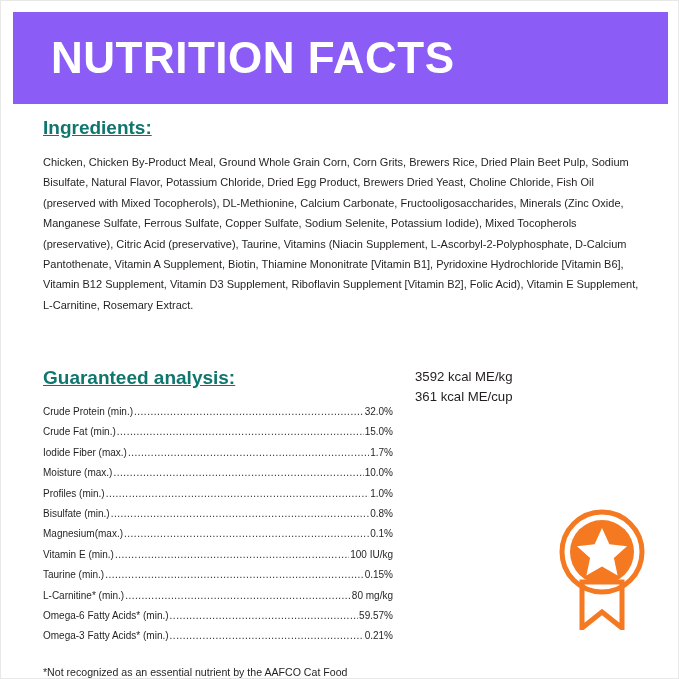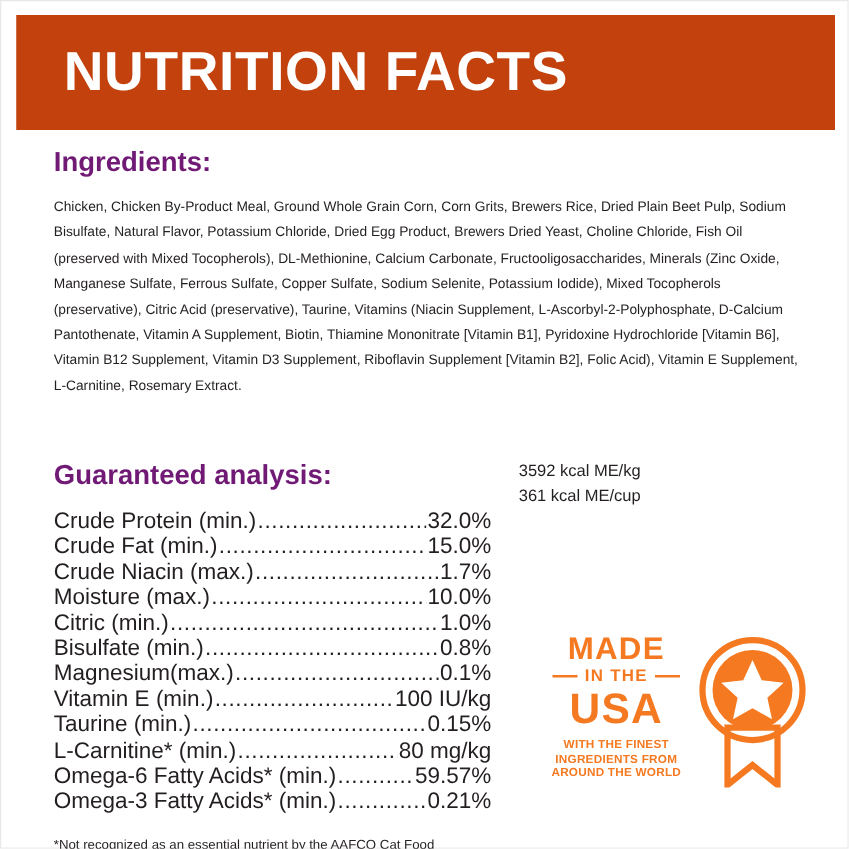--- a/index.html
+++ b/index.html
@@ -22,45 +22,46 @@
     background: #ffffff;
     border: 1px solid #e8e8e8;
   }
   
   .header-band {
     position: absolute;
     left: 12px;
     top: 11px;
     width: 655px;
     height: 92px;
-    background: #c2410c;
+    background: #8b5cf6;
     display: flex;
     align-items: center;
   }
   .header-title {
     color: #ffffff;
     font-size: 44px;
     font-weight: bold;
     letter-spacing: 0.5px;
     padding-left: 38px;
     line-height: 1;
     white-space: nowrap;
   }
   
   .content {
     position: absolute;
     left: 42px;
     top: 116px;
     width: 600px;
   }
   .section-heading {
-    color: #701a75;
-    font-size: 22px;
+    color: #0f766e;
+    font-size: 19px;
     font-weight: bold;
     margin: 0 0 13px 0;
+    text-decoration: underline;
   }
   .ingredients-body {
     font-size: 11px;
     line-height: 20.4px;
     color: #231f20;
     width: 596px;
     margin: 0;
   }
   
   .columns {
@@ -76,21 +77,21 @@
   }
   .col-right {
     width: 250px;
     padding-left: 22px;
     box-sizing: border-box;
   }
   .ga-list {
     margin: 0;
     padding: 0;
     list-style: none;
-    font-size: 18px;
+    font-size: 10px;
     line-height: 20.4px;
   }
   .ga-row {
     display: flex;
     align-items: baseline;
     white-space: nowrap;
   }
   .ga-name {
     flex: 0 0 auto;
   }
@@ -200,31 +201,31 @@
             <span class="ga-name">Crude Protein (min.)</span>
             <span class="ga-dots">........................................................................................................................</span>
             <span class="ga-val">32.0%</span>
           </li>
           <li class="ga-row">
             <span class="ga-name">Crude Fat (min.)</span>
             <span class="ga-dots">........................................................................................................................</span>
             <span class="ga-val">15.0%</span>
           </li>
           <li class="ga-row">
-            <span class="ga-name">Crude Niacin (max.)</span>
+            <span class="ga-name">Iodide Fiber (max.)</span>
             <span class="ga-dots">........................................................................................................................</span>
             <span class="ga-val">1.7%</span>
           </li>
           <li class="ga-row">
             <span class="ga-name">Moisture (max.)</span>
             <span class="ga-dots">........................................................................................................................</span>
             <span class="ga-val">10.0%</span>
           </li>
           <li class="ga-row">
-            <span class="ga-name">Citric (min.)</span>
+            <span class="ga-name">Profiles (min.)</span>
             <span class="ga-dots">........................................................................................................................</span>
             <span class="ga-val">1.0%</span>
           </li>
           <li class="ga-row">
             <span class="ga-name">Bisulfate (min.)</span>
             <span class="ga-dots">........................................................................................................................</span>
             <span class="ga-val">0.8%</span>
           </li>
           <li class="ga-row">
             <span class="ga-name">Magnesium(max.)</span>
@@ -263,30 +264,20 @@
     <div class="col-right">
       <ul class="calorie-list" id="calorie-list">
           <li>3592 kcal ME/kg</li>
           <li>361 kcal ME/cup</li>
         </ul>
     </div>
 
   </div>
 
   <div class="badge">
-    <div class="badge-text">
-      <div class="badge-made">MADE</div>
-      <div class="badge-inthe">
-        <span class="rule"></span>
-        <span>IN THE</span>
-        <span class="rule"></span>
-      </div>
-      <div class="badge-usa">USA</div>
-      <div class="badge-sub">WITH THE FINEST INGREDIENTS FROM AROUND THE WORLD</div>
-    </div>
 
     <svg class="badge-seal" viewBox="0 0 88 122">
 
       <path d="M24 74 L24 120 L44 104 L64 120 L64 74 Z" fill="none" stroke="#f47920" stroke-width="5"></path>
 
       <circle cx="44" cy="44" r="40" fill="none" stroke="#f47920" stroke-width="5"></circle>
 
       <circle cx="44" cy="44" r="32" fill="#f47920"></circle>
 
       <polygon fill="#ffffff" points="44,20 51.4,36.2 69,38.2 55.9,50.1 59.6,67.4 44,58.6 28.4,67.4 32.1,50.1 19,38.2 36.6,36.2"></polygon>

